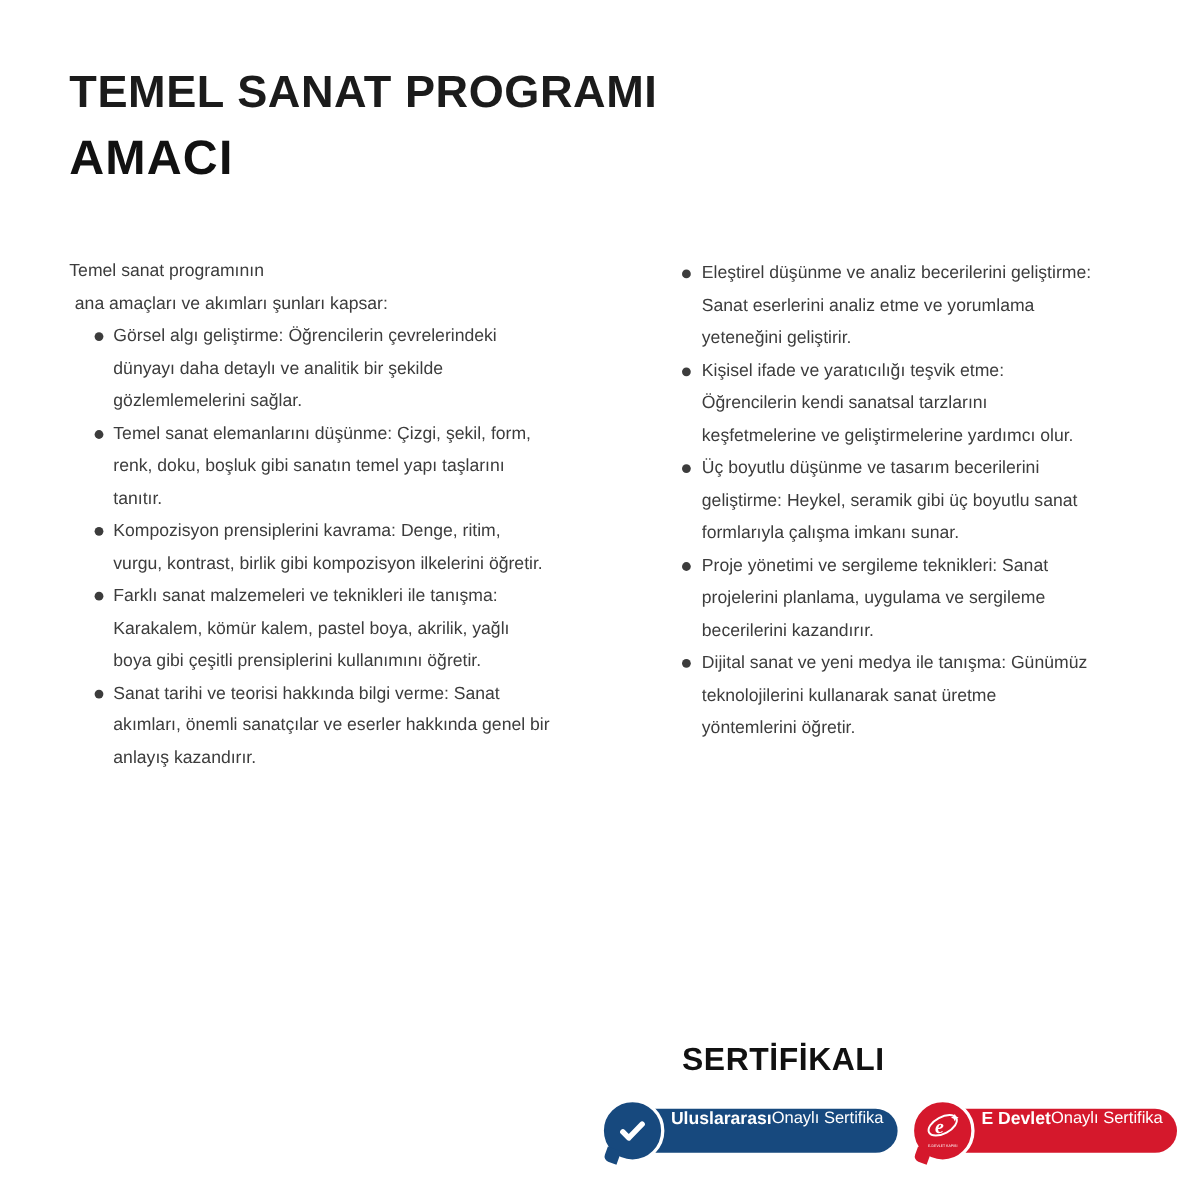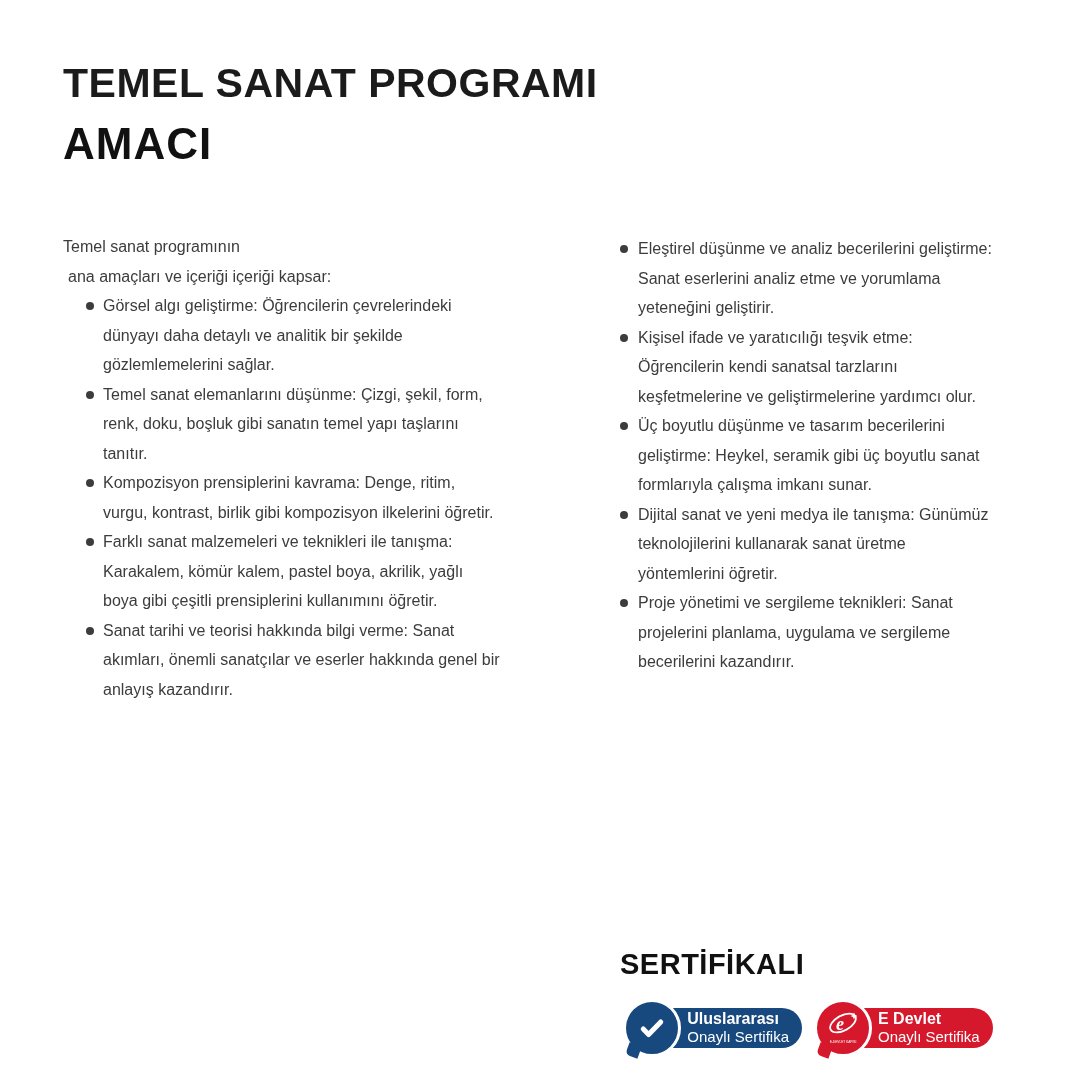--- a/index.html
+++ b/index.html
@@ -47,22 +47,22 @@
     font-size: 29px; font-weight: 800;
     letter-spacing: 0.5px; color: #111111;
   }
   .badge-row {
     margin-top: 18px; display: flex; justify-content: center;
     align-items: center; gap: 12px;
   }
   .badge { position: relative; height: 58px; display: flex; align-items: center; }
   .badge-pill {
     margin-left: 29px; height: 40px; border-radius: 20px;
-    color: #ffffff; display: flex; flex-direction: column;
-    justify-content: center; text-align: left;
+    color: #ffffff; display: flex; flex-direction: row;
+    justify-content: center; text-align: center;
     padding: 0 13px 1px 35px; white-space: nowrap;
   }
   .badge-pill .l1 { font-size: 16px; font-weight: 700; line-height: 19px; }
   .badge-pill .l2 { font-size: 15px; font-weight: 400; line-height: 18px; }
   .badge-circle {
     position: absolute; left: 0; top: 0; z-index: 2;
     width: 58px; height: 58px; border-radius: 50%;
     border: 3px solid #ffffff;
     display: flex; align-items: center; justify-content: center;
   }
@@ -79,37 +79,37 @@
 
 <div class="canvas">
 
   <div class="title-block">
     <div class="title-line1">TEMEL SANAT PROGRAMI</div>
     <div class="title-line2">AMACI</div>
   </div>
 
   <div class="col-left body-text">
     <div class="intro-line1">Temel sanat programının</div>
-    <div class="intro-line2">ana amaçları ve içeriği içeriği kapsar:</div>
+    <div class="intro-line2">ana amaçları ve akımları şunları kapsar:</div>
     <ul class="bullets">
       <li>Görsel algı geliştirme: Öğrencilerin çevrelerindeki dünyayı daha detaylı ve analitik bir şekilde gözlemlemelerini sağlar.</li>
       <li>Temel sanat elemanlarını düşünme: Çizgi, şekil, form, renk, doku, boşluk gibi sanatın temel yapı taşlarını tanıtır.</li>
       <li>Kompozisyon prensiplerini kavrama: Denge, ritim, vurgu, kontrast, birlik gibi kompozisyon ilkelerini öğretir.</li>
       <li>Farklı sanat malzemeleri ve teknikleri ile tanışma: Karakalem, kömür kalem, pastel boya, akrilik, yağlı boya gibi çeşitli prensiplerini kullanımını öğretir.</li>
       <li>Sanat tarihi ve teorisi hakkında bilgi verme: Sanat akımları, önemli sanatçılar ve eserler hakkında genel bir anlayış kazandırır.</li>
     </ul>
   </div>
 
   <div class="col-right body-text">
     <ul class="bullets">
       <li>Eleştirel düşünme ve analiz becerilerini geliştirme: Sanat eserlerini analiz etme ve yorumlama yeteneğini geliştirir.</li>
       <li>Kişisel ifade ve yaratıcılığı teşvik etme: Öğrencilerin kendi sanatsal tarzlarını keşfetmelerine ve geliştirmelerine yardımcı olur.</li>
       <li>Üç boyutlu düşünme ve tasarım becerilerini geliştirme: Heykel, seramik gibi üç boyutlu sanat formlarıyla çalışma imkanı sunar.</li>
+      <li>Proje yönetimi ve sergileme teknikleri: Sanat projelerini planlama, uygulama ve sergileme becerilerini kazandırır.</li>
       <li>Dijital sanat ve yeni medya ile tanışma: Günümüz teknolojilerini kullanarak sanat üretme yöntemlerini öğretir.</li>
-      <li>Proje yönetimi ve sergileme teknikleri: Sanat projelerini planlama, uygulama ve sergileme becerilerini kazandırır.</li>
     </ul>
   </div>
 
   <div class="cert-section">
     <div class="cert-heading">SERTİFİKALI</div>
     <div class="badge-row">
 
       <div class="badge badge-blue">
         <div class="badge-circle">
           <span class="tail"></span>

